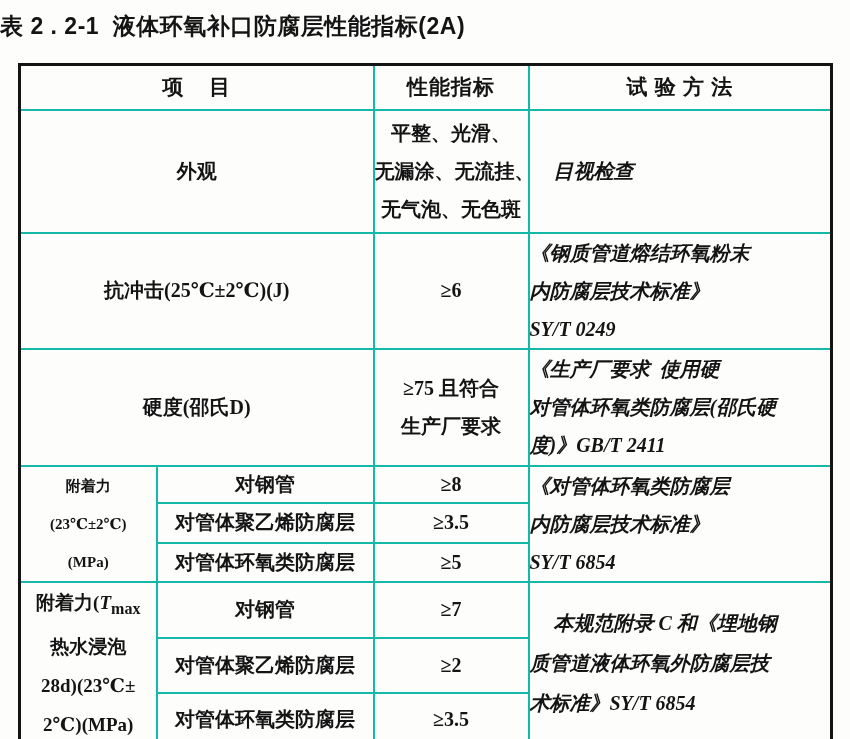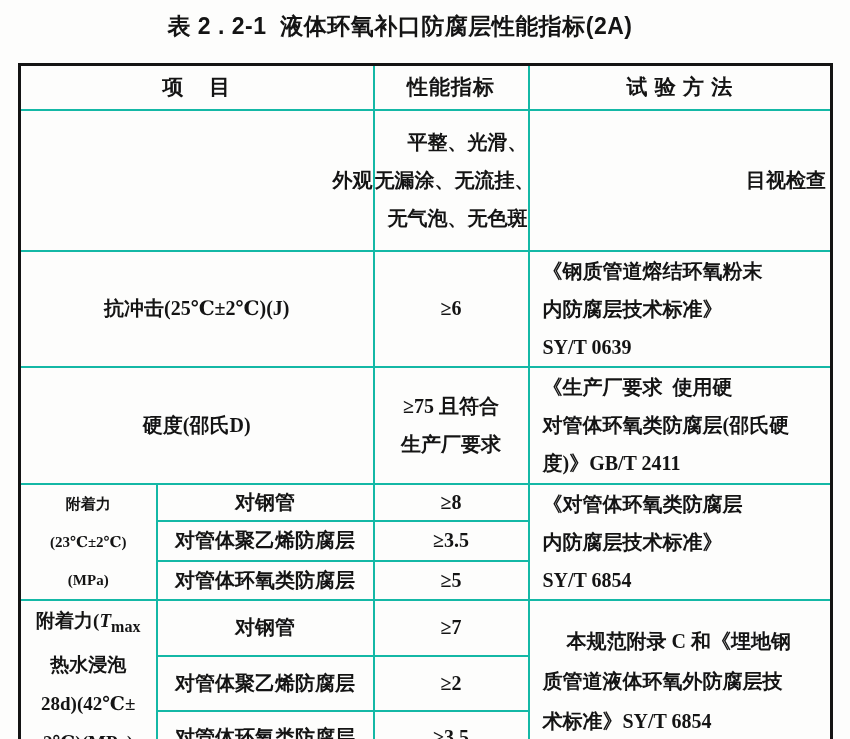--- a/index.html
+++ b/index.html
@@ -7,21 +7,20 @@
     width: 850px; height: 739px;
     background: #fdfdfc;
     color: #141414;
     font-family: "Liberation Serif", "DejaVu Serif", serif;
     position: relative;
     overflow: hidden;
   }
   .title {
     position: absolute;
     top: 11px; left: 0; width: 800px;
-    text-align: center;
     font-family: "Liberation Sans", "DejaVu Sans", sans-serif;
     font-weight: bold;
     font-size: 23px;
     letter-spacing: 0.5px;
     white-space: pre;
   }
   table.spec {
     position: absolute;
     left: 18px; top: 63px;
     width: 812px;
@@ -35,29 +34,29 @@
     font-size: 20px;
     text-align: center;
     vertical-align: middle;
     padding: 0;
     overflow: hidden;
     margin-top: 35px;
   }
   .th { font-size: 21px; white-space: pre; letter-spacing: 1px; }
   .ln { white-space: pre; line-height: 38px; }
   .ln40 { line-height: 40px; }
-  .method { text-align: left; padding-left: 13px; padding-right: 4px; }
+  .method { text-align: left; padding-right: 4px; font-style: italic; }
   .indent { text-indent: 24px; }
   .itemlab .ln { line-height: 38px; font-size: 15px; }
   .itemlab2 .ln { line-height: 39px; font-size: 19px; }
   .tvar { font-style: italic; font-family: "Liberation Serif", serif; }
   sub.tsub { font-size: 16px; font-weight: bold; }
   
   tr.h-head   td { height: 45px; }
-  tr.h-appr   td { height: 141px; text-align: right; }
+  tr.h-appr   td { height: 123px; }
   tr.h-impact td { height: 113px; }
   tr.h-hard   td { height: 117px; }
   tr.h-s1 td { height: 37px; }
   tr.h-s2 td { height: 40px; }
   tr.h-s3 td { height: 39px; }
   tr.h-t1 td { height: 53px; }
   tr.h-t2 td { height: 52px; }
   tr.h-t3 td { height: 50px; }
 </style>
 </head>
@@ -91,21 +90,21 @@
       <div class="ln indent">目视检查</div>
     </td>
   </tr>
 
   <tr class="h-impact">
     <td colspan="2">抗冲击(25℃±2℃)(J)</td>
     <td>≥6</td>
     <td class="method">
       <div class="ln">《钢质管道熔结环氧粉末</div>
       <div class="ln">内防腐层技术标准》</div>
-      <div class="ln">SY/T 0639</div>
+      <div class="ln">SY/T 0249</div>
     </td>
   </tr>
 
   <tr class="h-hard">
     <td colspan="2">硬度(邵氏D)</td>
     <td>
       <div class="ln">≥75 且符合</div>
       <div class="ln">生产厂要求</div>
     </td>
     <td class="method">
@@ -135,21 +134,21 @@
   </tr>
   <tr class="h-s3">
     <td>对管体环氧类防腐层</td>
     <td>≥5</td>
   </tr>
 
   <tr class="h-t1">
     <td rowspan="3" class="itemlab2">
       <div class="ln"><span>附着力(</span><span class="tvar">T</span><sub class="tsub">max</sub></div>
       <div class="ln">热水浸泡</div>
-      <div class="ln">28d)(42℃±</div>
+      <div class="ln">28d)(23℃±</div>
       <div class="ln">2℃)(MPa)</div>
     </td>
     <td>对钢管</td>
     <td>≥7</td>
     <td rowspan="3" class="method">
       <div class="ln ln40 indent">本规范附录 C 和《埋地钢</div>
       <div class="ln ln40">质管道液体环氧外防腐层技</div>
       <div class="ln ln40">术标准》SY/T 6854</div>
     </td>
   </tr>

